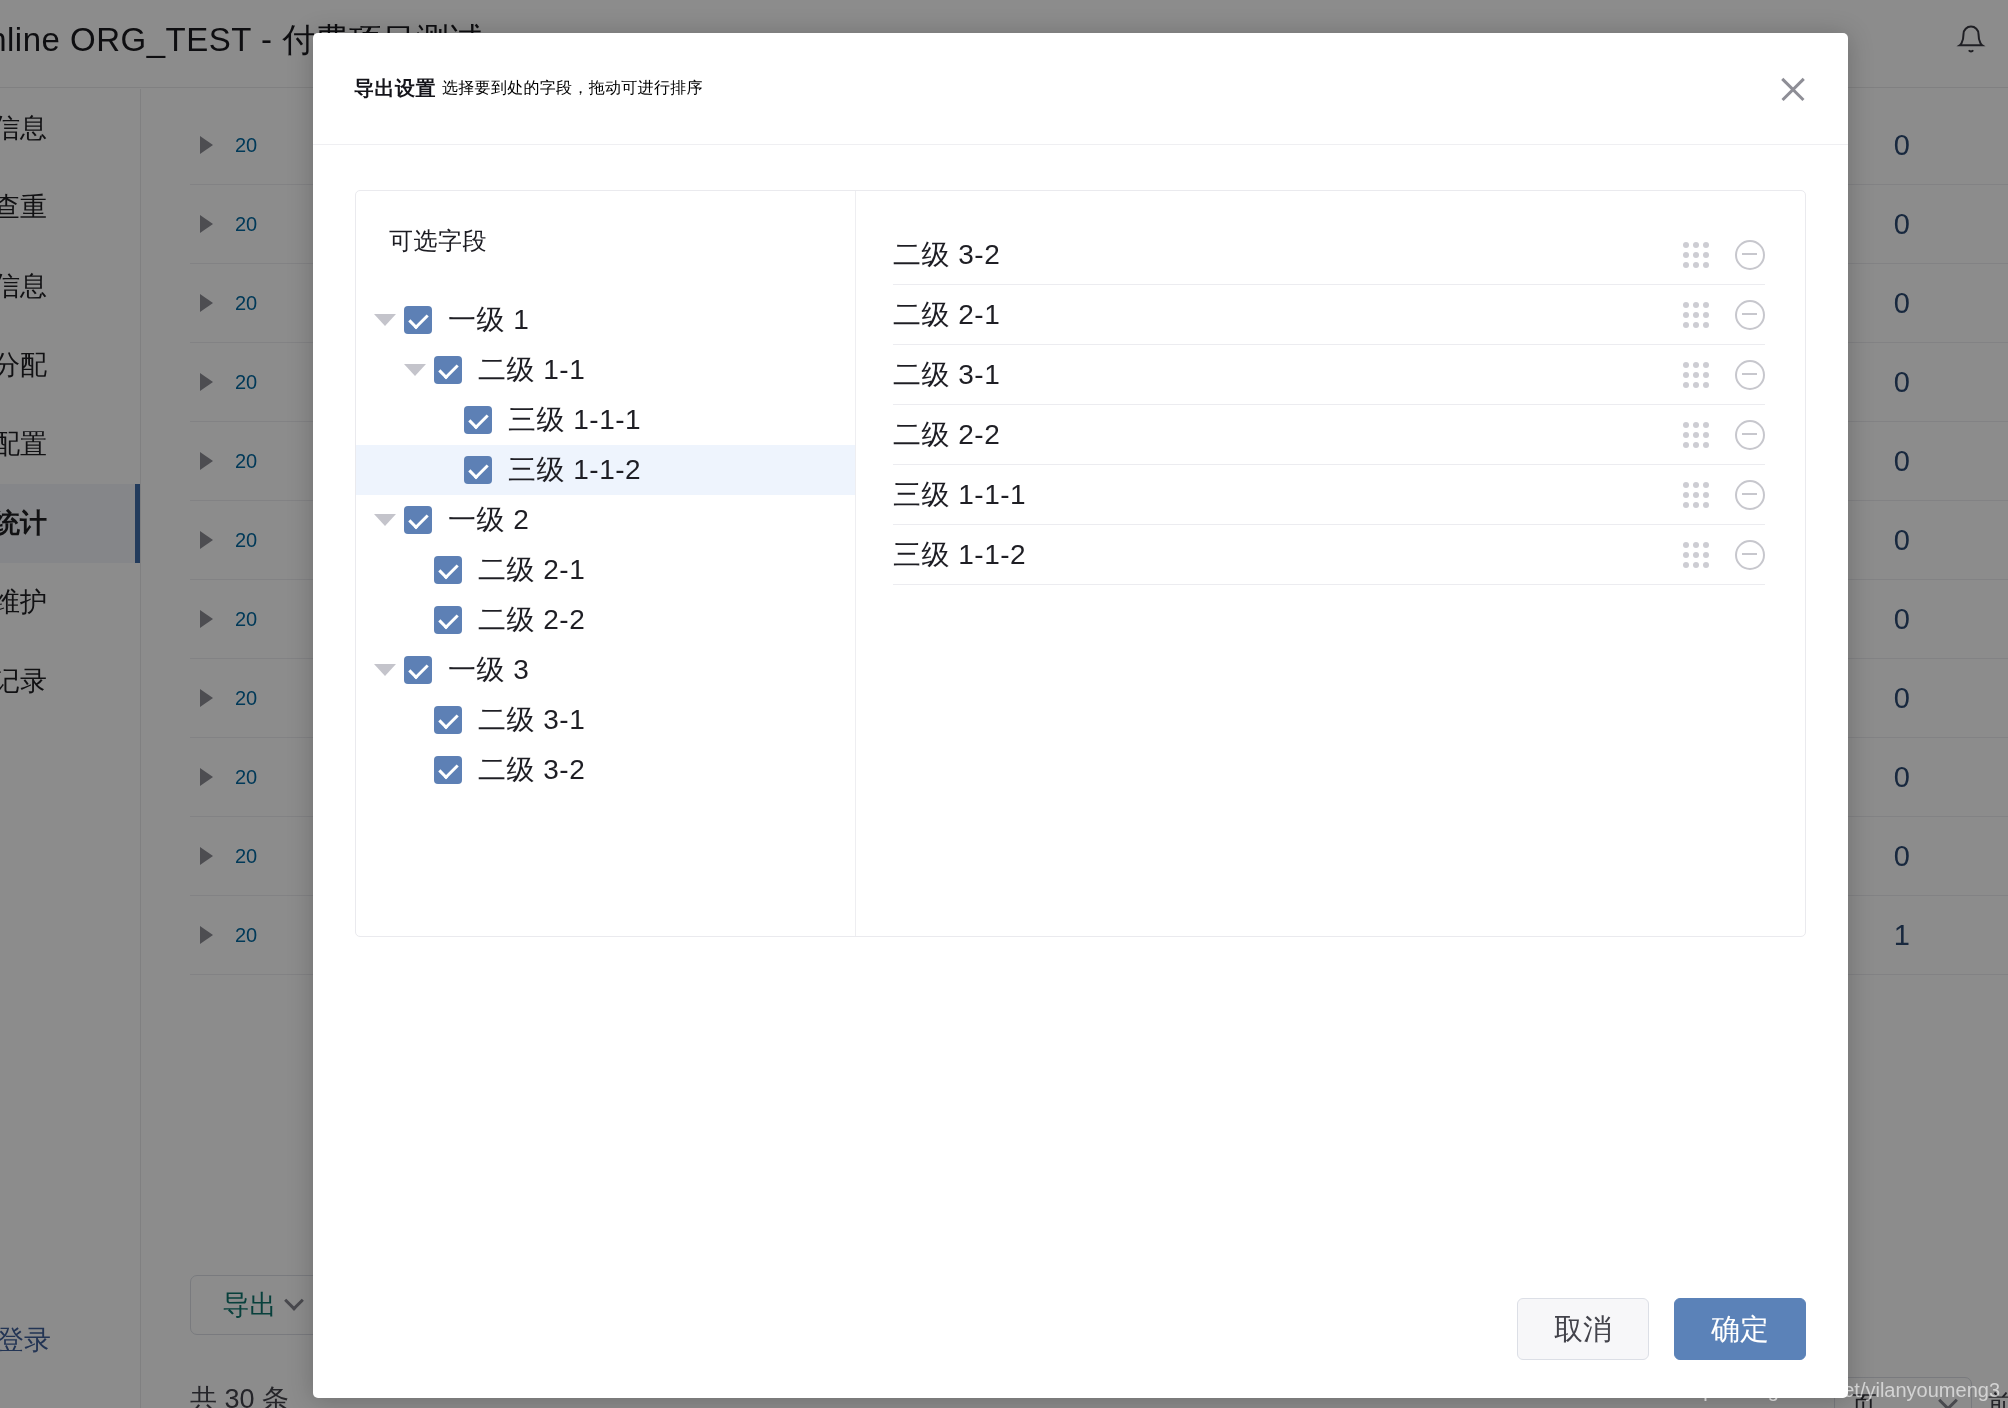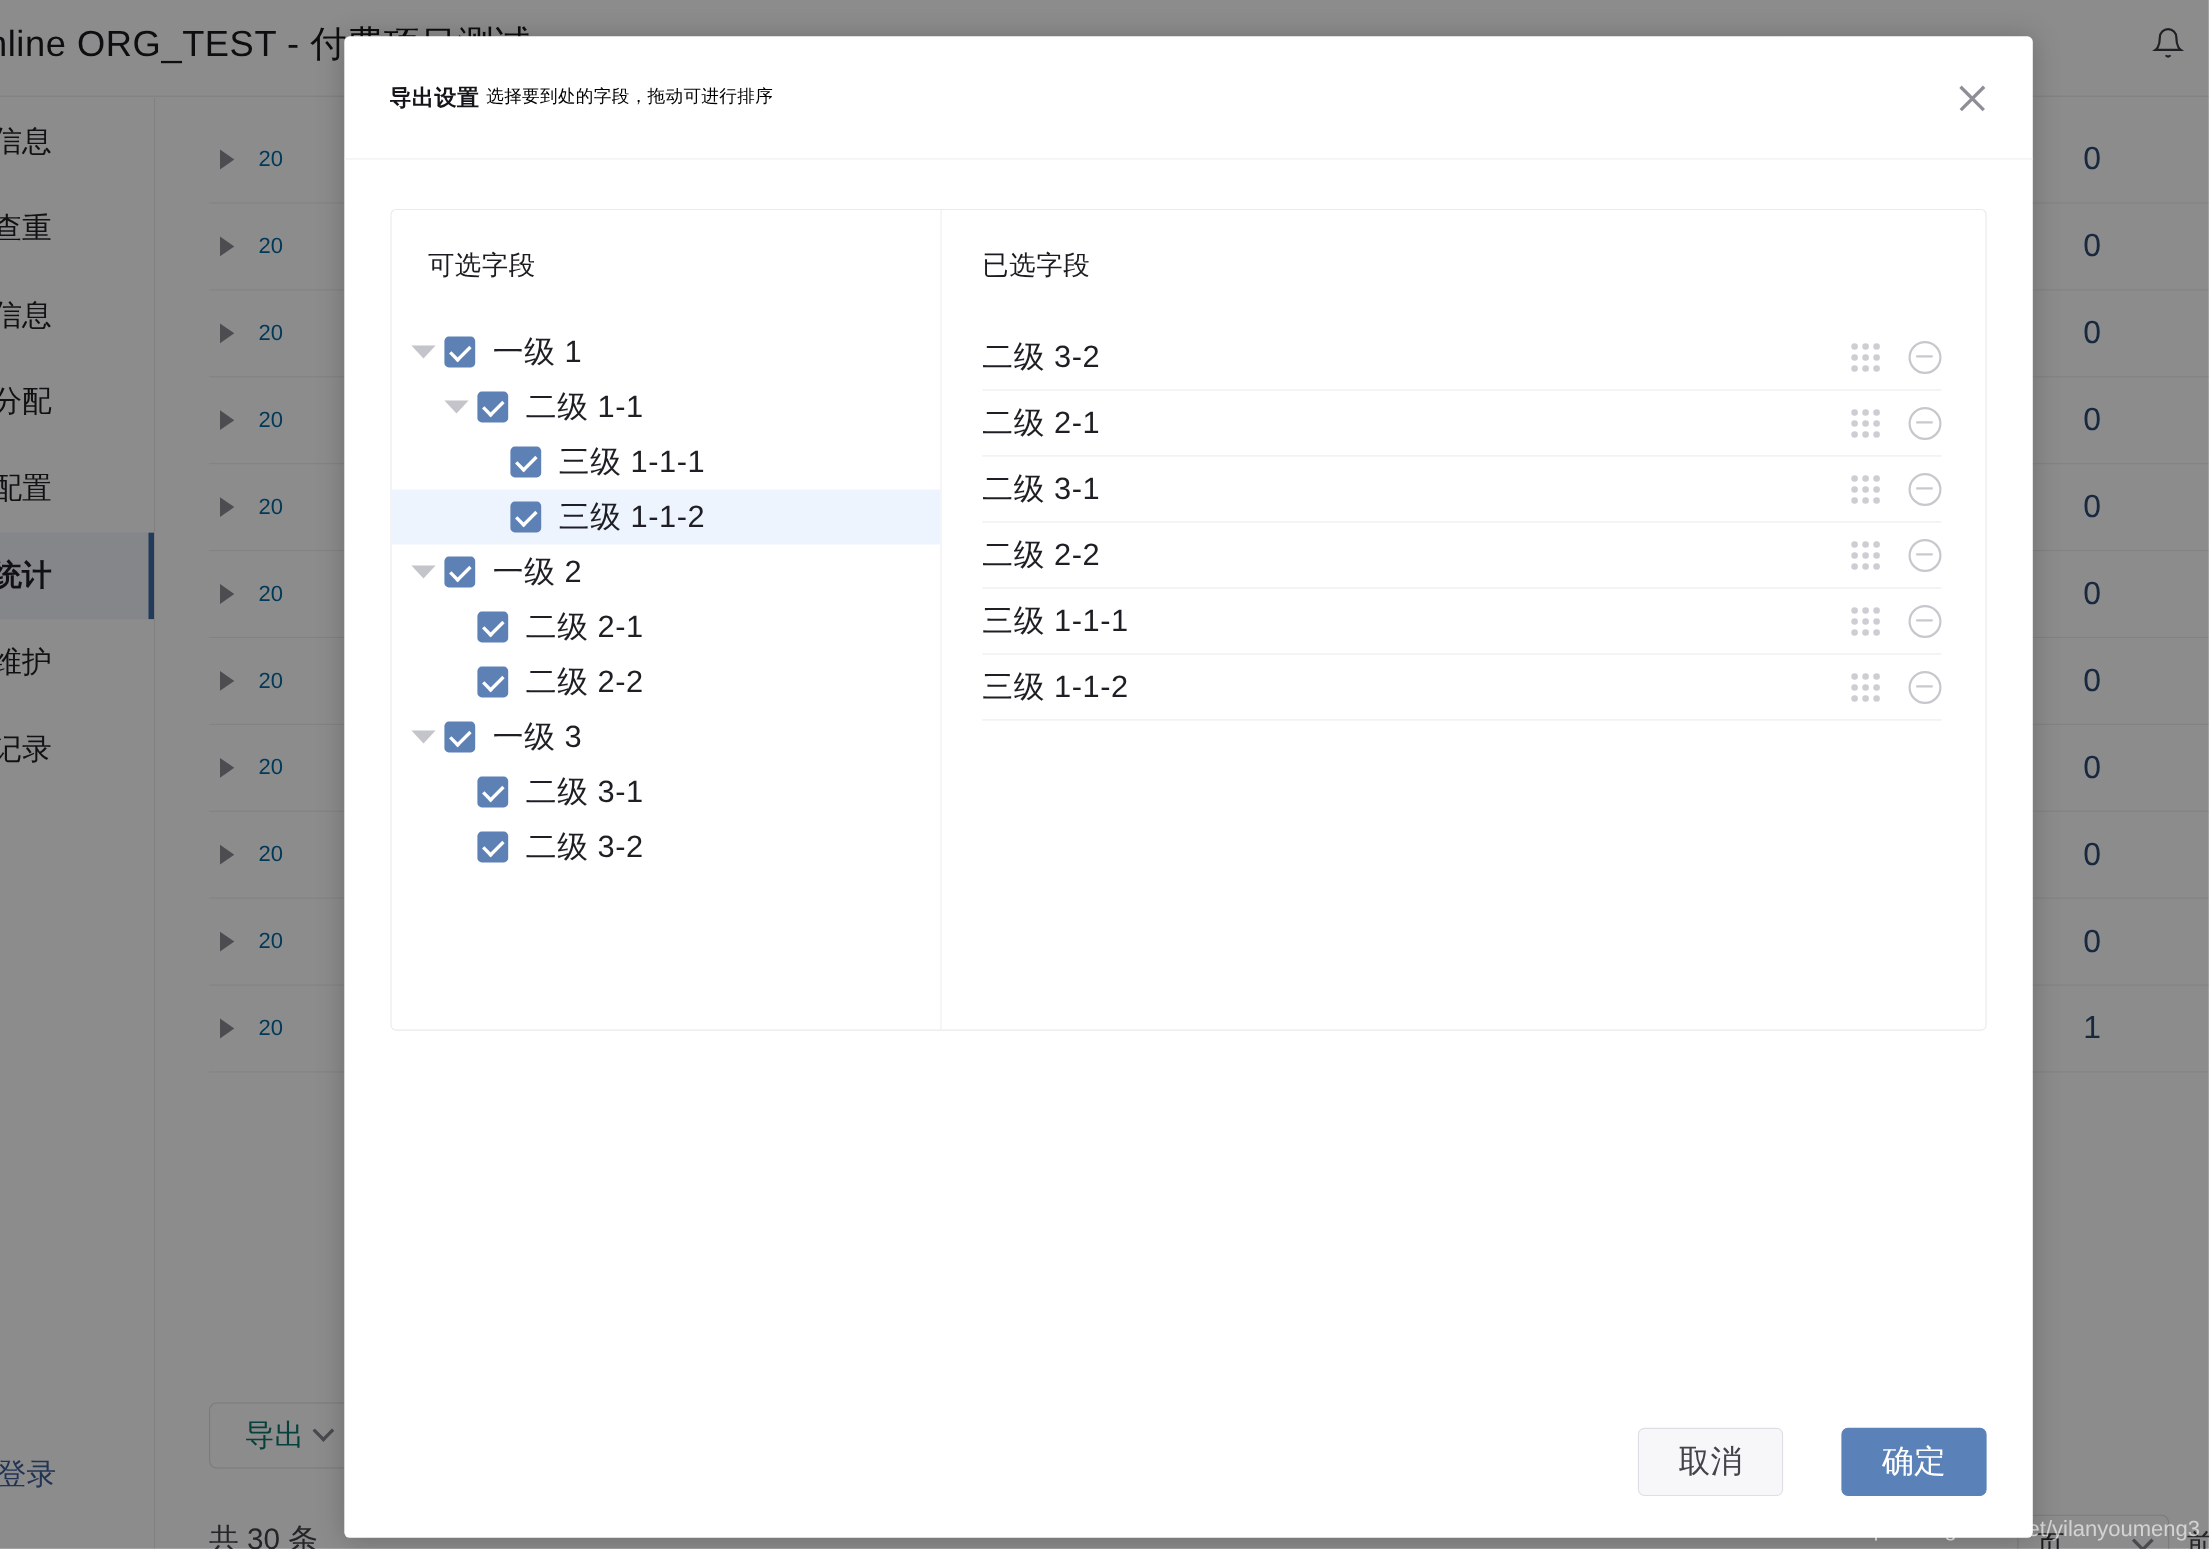--- a/index.html
+++ b/index.html
@@ -219,21 +219,21 @@
     padding-right: 42px; gap: 25px;
   }
   .btn {
     font-size: 29px;
     border-radius: 6px;
     padding: 0 36px;
     height: 62px; line-height: 60px;
     cursor: pointer;
   }
   .btn-cancel { background: #f7f7f9; border: 1px solid #dcdfe6; color: #43434b; }
-  .btn-ok { background: #5b82b8; border: 1px solid #5b82b8; color: #ffffff; margin-left: 28px; }
+  .btn-ok { background: #5b82b8; border: 1px solid #5b82b8; color: #ffffff; }
 
   
   #watermark {
     position: absolute; right: 8px; bottom: 6px;
     font-size: 20px; color: rgba(255,255,255,.62);
     white-space: nowrap; pointer-events: none;
     z-index: 50;
   }
 </style>
 </head>
@@ -417,21 +417,20 @@
         </div>
 
         <div class="tree-node ind-1">
           <span class="arrow-slot"></span>
           <span class="cbx"></span>
           <span class="tree-label">二级 3-2</span>
         </div>
       </div>
 
       <div class="panel-right">
-        <div class="panel-head right">已选字段</div>
 
         <div class="sel-row">
           <span class="sel-label">二级 3-2</span>
           <span class="drag-dots">
               <i></i>
               <i></i>
               <i></i>
               <i></i>
               <i></i>
               <i></i>

